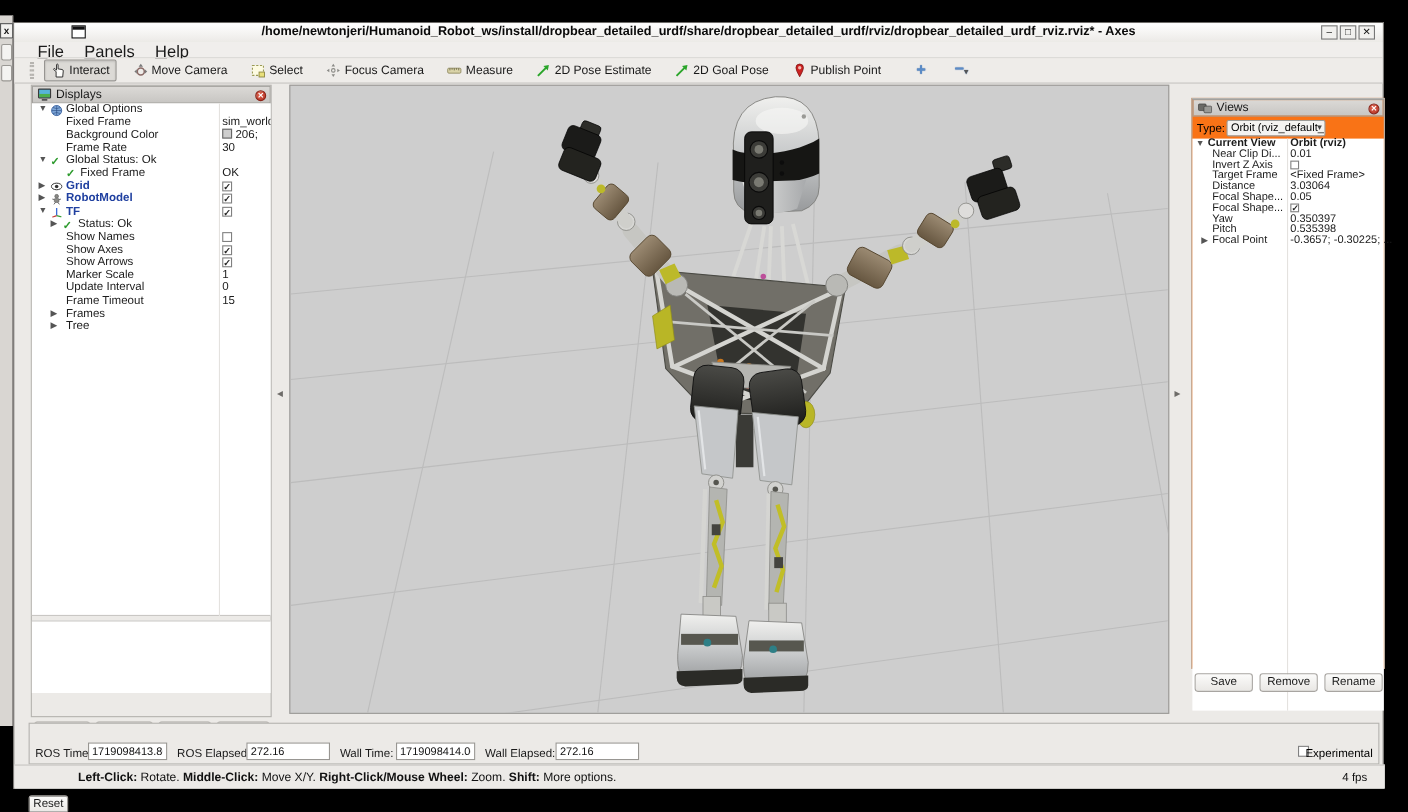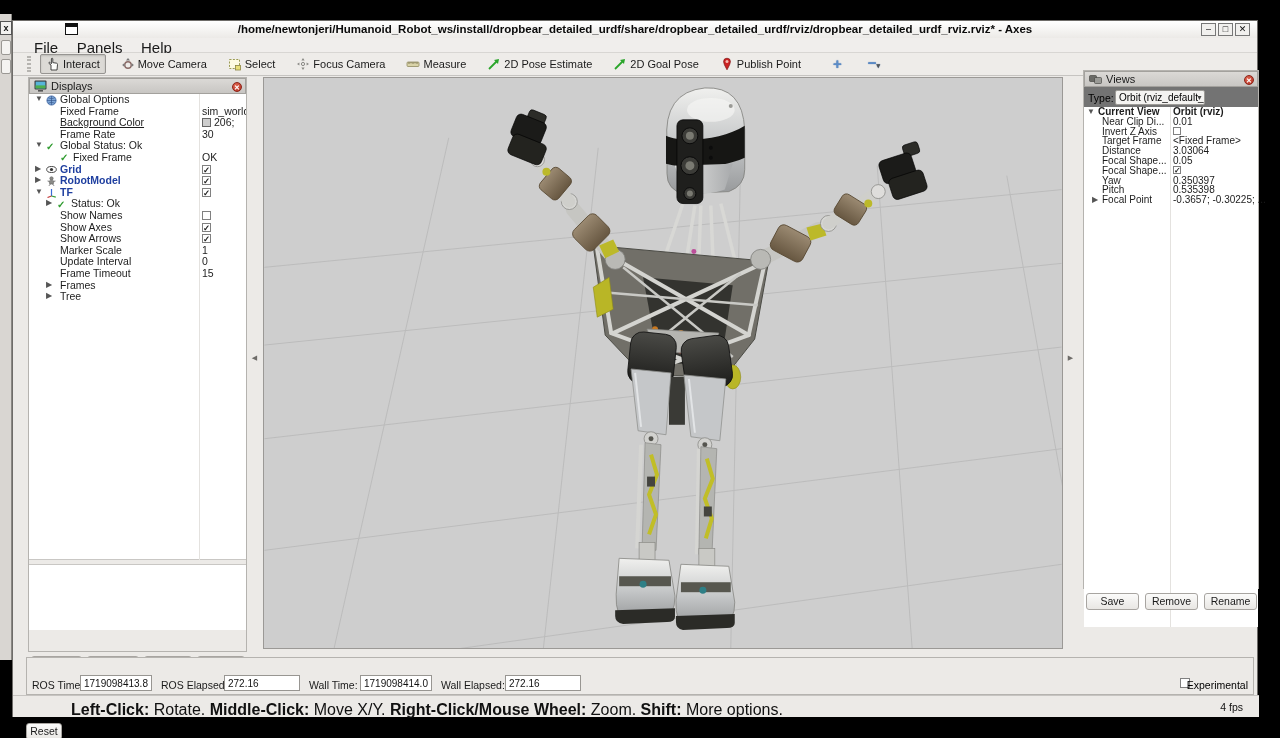--- a/index.html
+++ b/index.html
@@ -60,21 +60,21 @@
 
   .btnrow { position:absolute; left:1px; bottom:1px; height:18px; display:flex; gap:5px; padding-left:1px; }
   .btn { background:linear-gradient(#fbfbfa,#e9e7e4); border:1px solid #a8a5a1; border-radius:3px;
          font-size:10.5px; color:#1a1a1a; text-align:center; line-height:15px; height:17px;margin-top:24px; }
   .btn.disabled { color:#a2a09c; }
 
   #viewport { left:250px; top:56px; width:800px; height:572px; background:#cecece; border:1px solid #9b9996; }
   .collapse-handle { position:absolute; width:9px; height:30px; display:flex; align-items:center; justify-content:center;
                      font-size:7px; color:#6e6c69; }
 
-  #views-panel { left:1070px; top:49px; width:176px; height:519px; background:#737373; border:1px solid #b5b3af; }
+  #views-panel { left:1070px; top:68px; width:176px; height:519px; background:#f97316; border:1px solid #b5b3af; }
   #views-type-row { position:absolute; left:0; top:18px; width:100%; height:17px; font-size:10.5px; }
   #views-type-row .tlabel { position:absolute; left:4px; top:3px; }
   .combo { position:absolute; left:31px; top:1px; width:90px; height:15px; background:#f4f3f1; border:1px solid #9d9b97; border-radius:2px;
            font-size:10px; line-height:13px; padding-left:3px; overflow:hidden; white-space:nowrap; }
   .combo .arr { position:absolute; right:1px; top:0; font-size:7px; color:#444; }
   #zero-btn { position:absolute; right:3px; top:1px; width:47px; }
   #views-tree { position:absolute; left:0; top:36px; width:100%; height:520px; background:#fff; }
   .colsep-v { position:absolute; left:86px; top:36px; width:1px; height:520px; background:#e4e2df; }
   .vrow { position:relative; height:9.8px; font-size:10px; color:#1c1c1c; white-space:nowrap; }
   .vrow .lbl { position:absolute; top:0; line-height:9.8px; }
@@ -87,21 +87,21 @@
   #time-panel .fields { position:absolute; left:0; top:16px; width:100%; height:21px; }
   .tfield-label { position:absolute; top:5px; font-size:10.5px; color:#1a1a1a; }
   .tinput { position:absolute; top:1px; height:16px; background:#fff; border:1px solid #989692; font-size:10px; padding:0 3px; color:#111;
             font-family:"Liberation Sans", sans-serif; }
   #exp-check { position:absolute; right:63px; top:4px; width:10px; height:10px; background:#fff; border:1px solid #808080; }
   #exp-label { position:absolute; right:5px; top:5px; font-size:10.5px; }
 
   
   #statusbar { left:0; top:674px; width:1246px; height:22px; background:#eceae7; border-top:1px solid #c6c4c1; }
   #reset-btn { position:absolute; left:13px; top:3px; width:36px; }
-  #status-help { position:absolute; left:58px; top:5px; font-size:16px; color:#111; }
+  #status-help { position:absolute; left:58px; top:5px; font-size:11px; color:#111; }
   #status-help b { font-weight:bold; }
   #fps { position:absolute; right:16px; top:5px; font-size:10.5px; color:#111; }
 </style>
 </head>
 <body>
 
 <div id="screen">
 
   <div id="left-strip" class="abs">
     <div class="xbtn">x</div>
@@ -219,21 +219,21 @@
             </svg>
           <span class="lbl" style="left:31px;">Global Options</span>
         </div>
 
         <div class="drow">
           <span class="lbl" style="left:31px;">Fixed Frame</span>
           <span class="val">sim_world</span>
         </div>
 
         <div class="drow">
-          <span class="lbl" style="left:31px;text-decoration:underline;">Background Color</span>
+          <span class="lbl" style="left:31px;">Background Color</span>
           <span class="val"><span class="swatch"></span><span>206;</span></span>
         </div>
 
         <div class="drow">
           <span class="lbl" style="left:31px;">Frame Rate</span>
           <span class="val">30</span>
         </div>
 
         <div class="drow">
           <span class="exp" style="left:6px;">▼</span>

